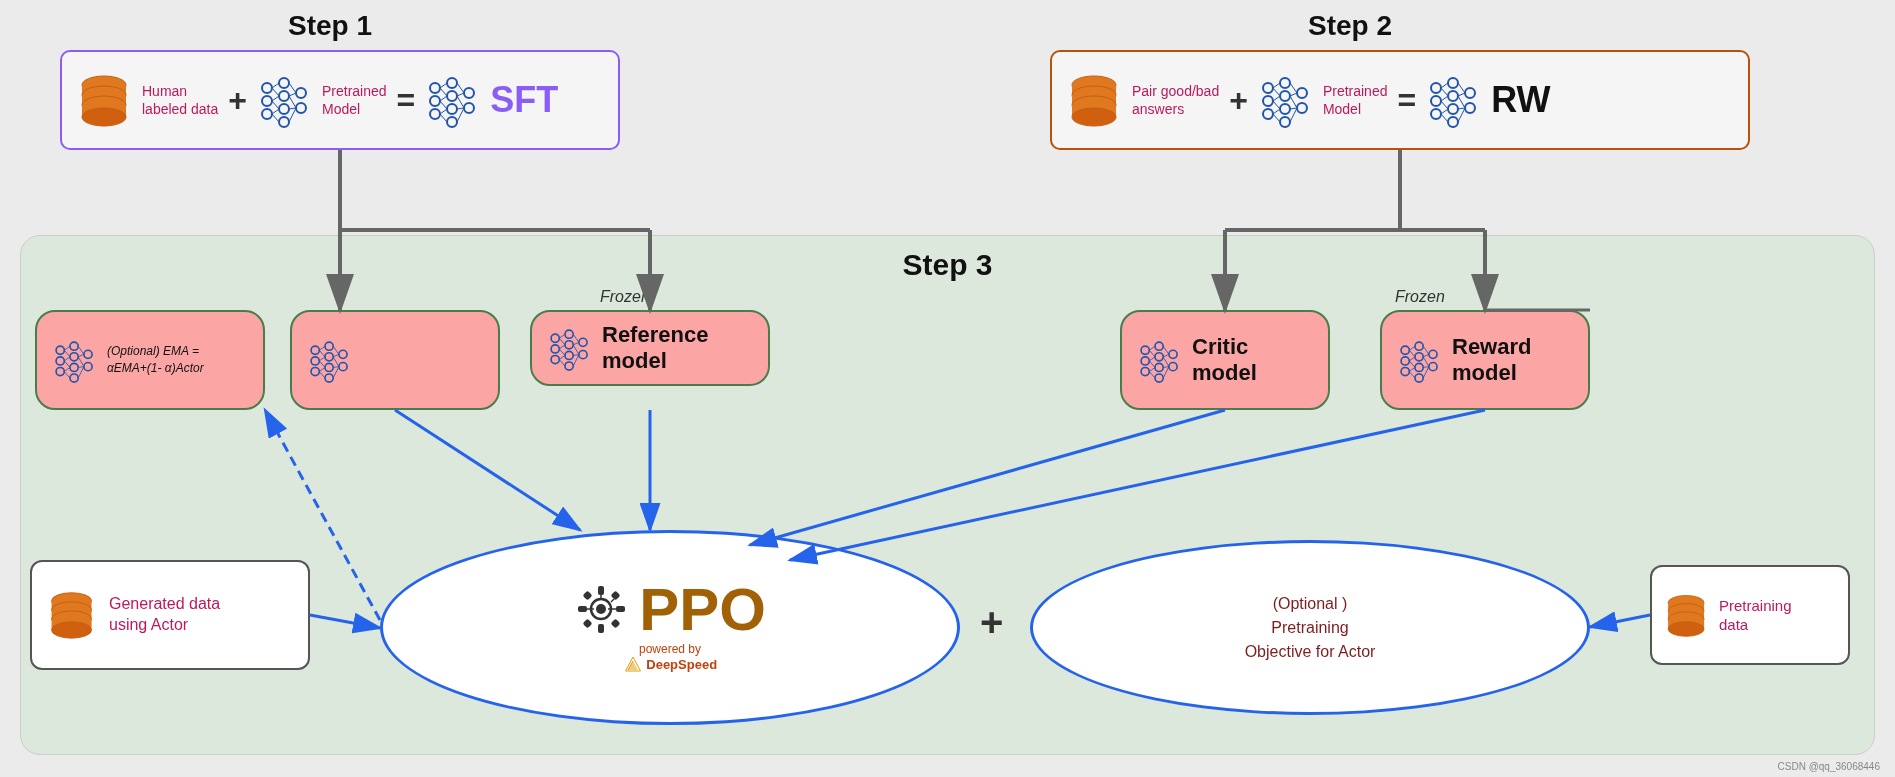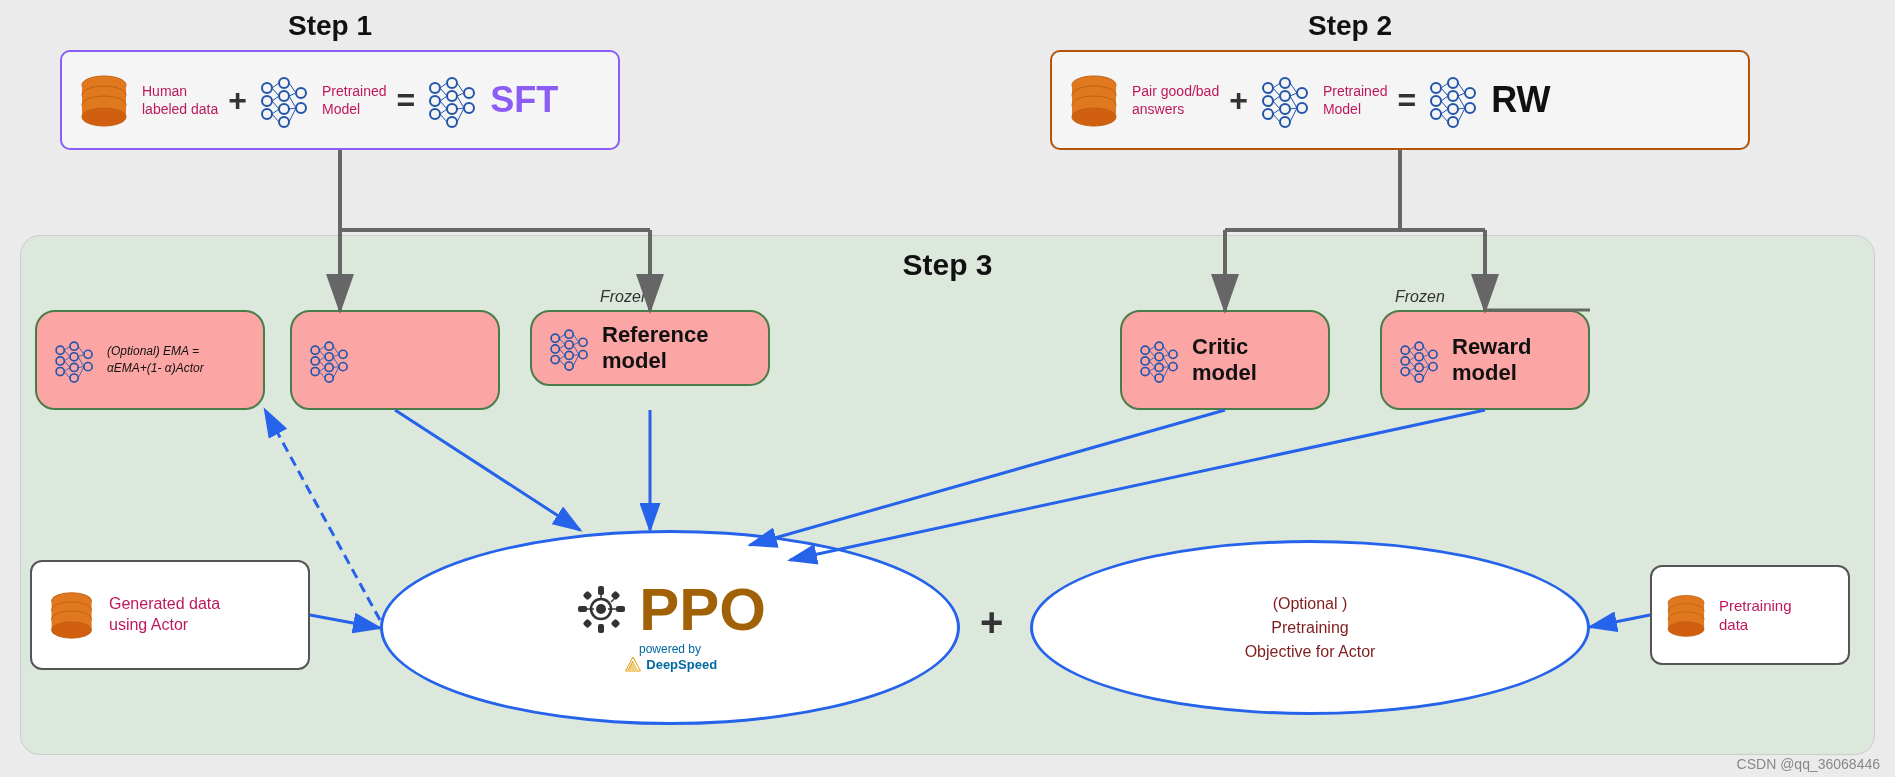--- a/index.html
+++ b/index.html
@@ -205,21 +205,21 @@
 
     .ppo-text {
       font-size: 60px;
       font-weight: 900;
       color: #a16207;
       line-height: 1;
     }
 
     .powered-by {
       font-size: 12px;
-      color: #0369a1;
+      color: #c2410c;
       text-align: center;
       margin-top: 2px;
     }
 
     
     .optional-ellipse {
       position: absolute;
       top: 540px;
       left: 1030px;
       width: 560px;
@@ -288,21 +288,21 @@
       font-size: 16px;
       font-style: italic;
       color: #333;
     }
 
     
     .watermark {
       position: absolute;
       bottom: 5px;
       right: 15px;
-      font-size: 14px;
+      font-size: 10px;
       color: #888;
     }
 
   </style>
 </head>
 <body>
 
 <div class="main-container">
   <div class="step3-area"></div>
 

